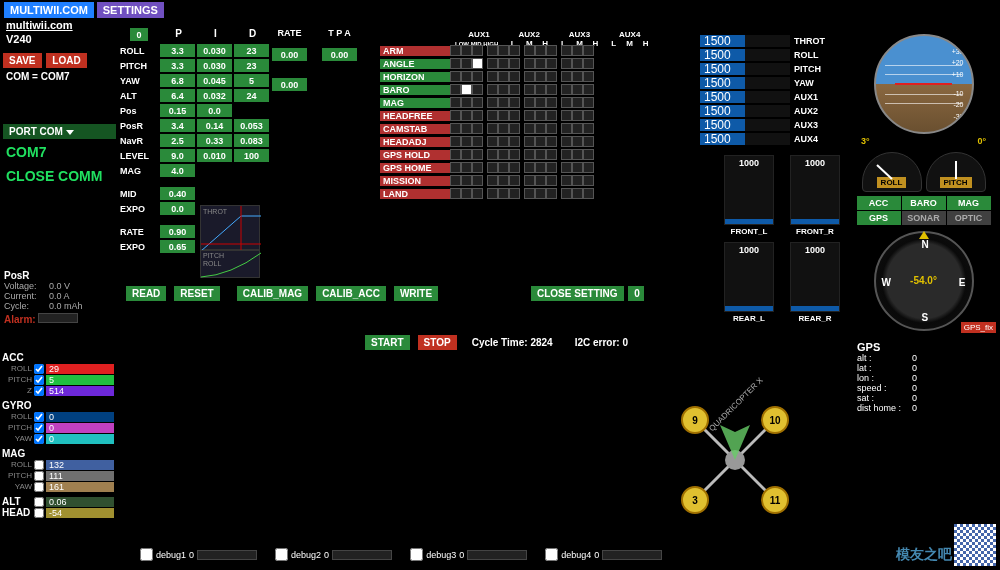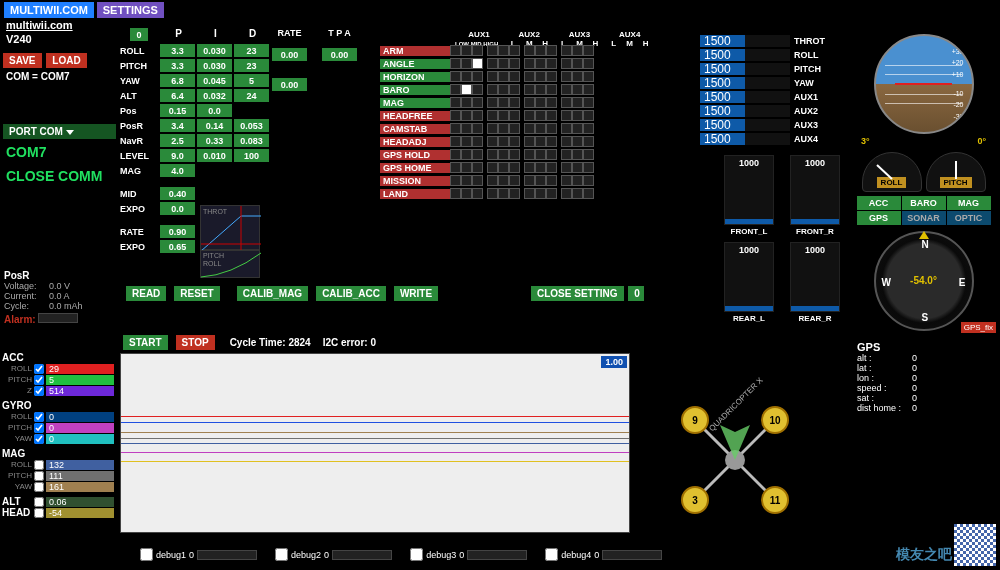--- a/index.html
+++ b/index.html
@@ -57,41 +57,41 @@
   .rc-fill { position:absolute; left:0; top:0; height:100%; background:#0e5aa8;}
   .rc-val { position:absolute; left:4px; top:0; color:#fff; font-size:12px; font-weight:normal; line-height:12px;}
   .rc-lbl { color:#fff; font-size:9px; font-weight:bold;}
   .motor-panel { position:absolute; right:155px; top:155px; width:150px; display:flex; flex-wrap:wrap; gap:6px; justify-content:flex-end;}
   .motor-box { width:60px; text-align:center;}
   .motor-bar { width:50px; height:70px; background:#111; border:1px solid #222; position:relative; margin:0 auto;}
   .motor-bar-fill { position:absolute; bottom:0; left:0; right:0; height:8%; background:#0e5aa8;}
   .motor-val { position:absolute; top:2px; width:100%; text-align:center; color:#fff; font-size:9px; font-weight:bold;}
   .motor-lbl { color:#fff; font-size:8px; font-weight:bold; margin-top:2px;}
   .graph-panel { position: absolute; left: 120px; top: 332px; width: 510px; height: 210px; }
-  .graph-ctrl { display:flex; align-items:center; gap:6px; padding:2px; }
+  .graph-ctrl { display:flex; align-items:center; gap:6px; padding:2px;justify-content:flex-end; }
   .cycle-txt { color:#fff; font-size:10px; font-weight:bold; }
   .graph-area { width: 100%; height: 180px; background: #eee; position:relative; border:1px solid #444;}
   .graph-line { position:absolute; left:0; right:0; height:1px; }
   .scale-box { position:absolute; right:2px; top:2px; background:#1050b0; color:#fff; font-size:9px; padding:1px 4px; font-weight:bold;}
   .debug-row { position:absolute; left:140px; top:548px; display:flex; gap:18px;}
   .debug-item { display:flex; align-items:center; gap:3px; font-size:9px;}
   .debug-cb { width:60px; height:10px; background:#222; border:1px solid #444;}
   .quad-viz { position:absolute; left:645px; top:370px; width:180px; height:180px;}
   .right-panel { position:absolute; right:4px; top:34px; width:145px;}
   .horizon { width:100px; height:100px; border-radius:50%; border:2px solid #888; position:relative; overflow:hidden; margin:0 auto; background:linear-gradient(to bottom, #4a90d0 0%, #4a90d0 50%, #8a6840 50%, #6a5030 100%);}
   .horizon-mark { position:absolute; color:#fff; font-size:7px; right:8px;}
   .horizon-line { position:absolute; left:10%; right:10%; height:1px; background:#fff; opacity:0.6;}
   .angle-row { display:flex; justify-content:space-between; padding:2px 10px; font-size:9px; font-weight:bold;}
   .gauge-pair { display:flex; justify-content:center; gap:4px; margin-top:4px;}
   .mini-gauge { width:60px; height:40px; background:#111; border:1px solid #333; border-radius:30px 30px 4px 4px; position:relative; display:flex; align-items:flex-end; justify-content:center; padding-bottom:3px;}
   .mini-gauge-lbl { background:#c09020; color:#000; font-size:8px; font-weight:bold; padding:1px 4px;}
   .sensor-btns { display:flex; flex-wrap:wrap; gap:1px; margin-top:4px; justify-content:center;}
   .sbtn { width:44px; text-align:center; padding:2px 0; font-size:9px; font-weight:bold;}
   .sbtn-g { background:#2a8a3a; color:#fff;}
-  .sbtn-d { background:#0c4a6e; color:#aaa;}
+  .sbtn-d { background:#404040; color:#aaa;}
   .compass { width:100px; height:100px; border-radius:50%; background:radial-gradient(circle,#2a2a2a 55%,#0a0a0a 62%,#111 100%); border:2px solid #555; margin:6px auto 0; position:relative;}
   .comp-dir { position:absolute; color:#fff; font-size:10px; font-weight:bold;}
   .comp-val { position:absolute; left:0; right:0; top:42px; text-align:center; color:#e0c000; font-size:10px; font-weight:bold;}
   .comp-tri { position:absolute; left:50%; top:-2px; transform:translateX(-50%); width:0; height:0; border-left:5px solid transparent; border-right:5px solid transparent; border-bottom:8px solid #e0c000;}
   .gps-fix { position:absolute; right:0px; bottom:-2px; background:#c03020; color:#fff; font-size:8px; padding:1px 3px;}
   .gps-panel { margin-top:8px; padding:2px 6px; font-size:9px;}
   .gps-panel .hdr { font-size:11px; font-weight:bold;}
   .gps-row { display:flex;}
   .gps-row .l { width:55px;}
   .qr { position:absolute; right:4px; bottom:4px; width:42px; height:42px; background:repeating-conic-gradient(#fff 0 25%, #46a 0 50%) 0 0/6px 6px;}
@@ -674,31 +674,21 @@
       </div>
       <div class="motor-lbl">REAR_R</div>
     </div>
   </div>
 
 <div class="graph-panel">
   <div class="graph-ctrl">
     <span class="btn btn-green">START</span>
     <span class="btn btn-red">STOP</span>
     <span class="cycle-txt" style="margin-left:8px;"><span>Cycle Time:</span> <span>2824</span></span>
-    <span class="cycle-txt" style="margin-left:6px;"><span>I2C error:</span> <span>0</span></span>
-  </div>
-  <div class="graph-area">
-    <div class="scale-box">1.00</div>
-    <div class="graph-line" style="top:35%;background:#e02020;"></div>
-    <div class="graph-line" style="top:38%;background:#2050e0;"></div>
-    <div class="graph-line" style="top:44%;background:#a08050;"></div>
-    <div class="graph-line" style="top:47%;background:#707070;"></div>
-    <div class="graph-line" style="top:50%;background:#4060a0;"></div>
-    <div class="graph-line" style="top:55%;background:#c040c0;"></div>
-    <div class="graph-line" style="top:60%;background:#e0c020;"></div>
+    <span class="cycle-txt" style="margin-left:16px;"><span>I2C error:</span> <span>0</span></span>
   </div>
 </div>
 
 <div class="debug-row">
   <div class="debug-item">
       <input type="checkbox" style="">
       <span>debug1</span> 
       <span>0</span>
       <span class="debug-cb"></span>
     </div>

